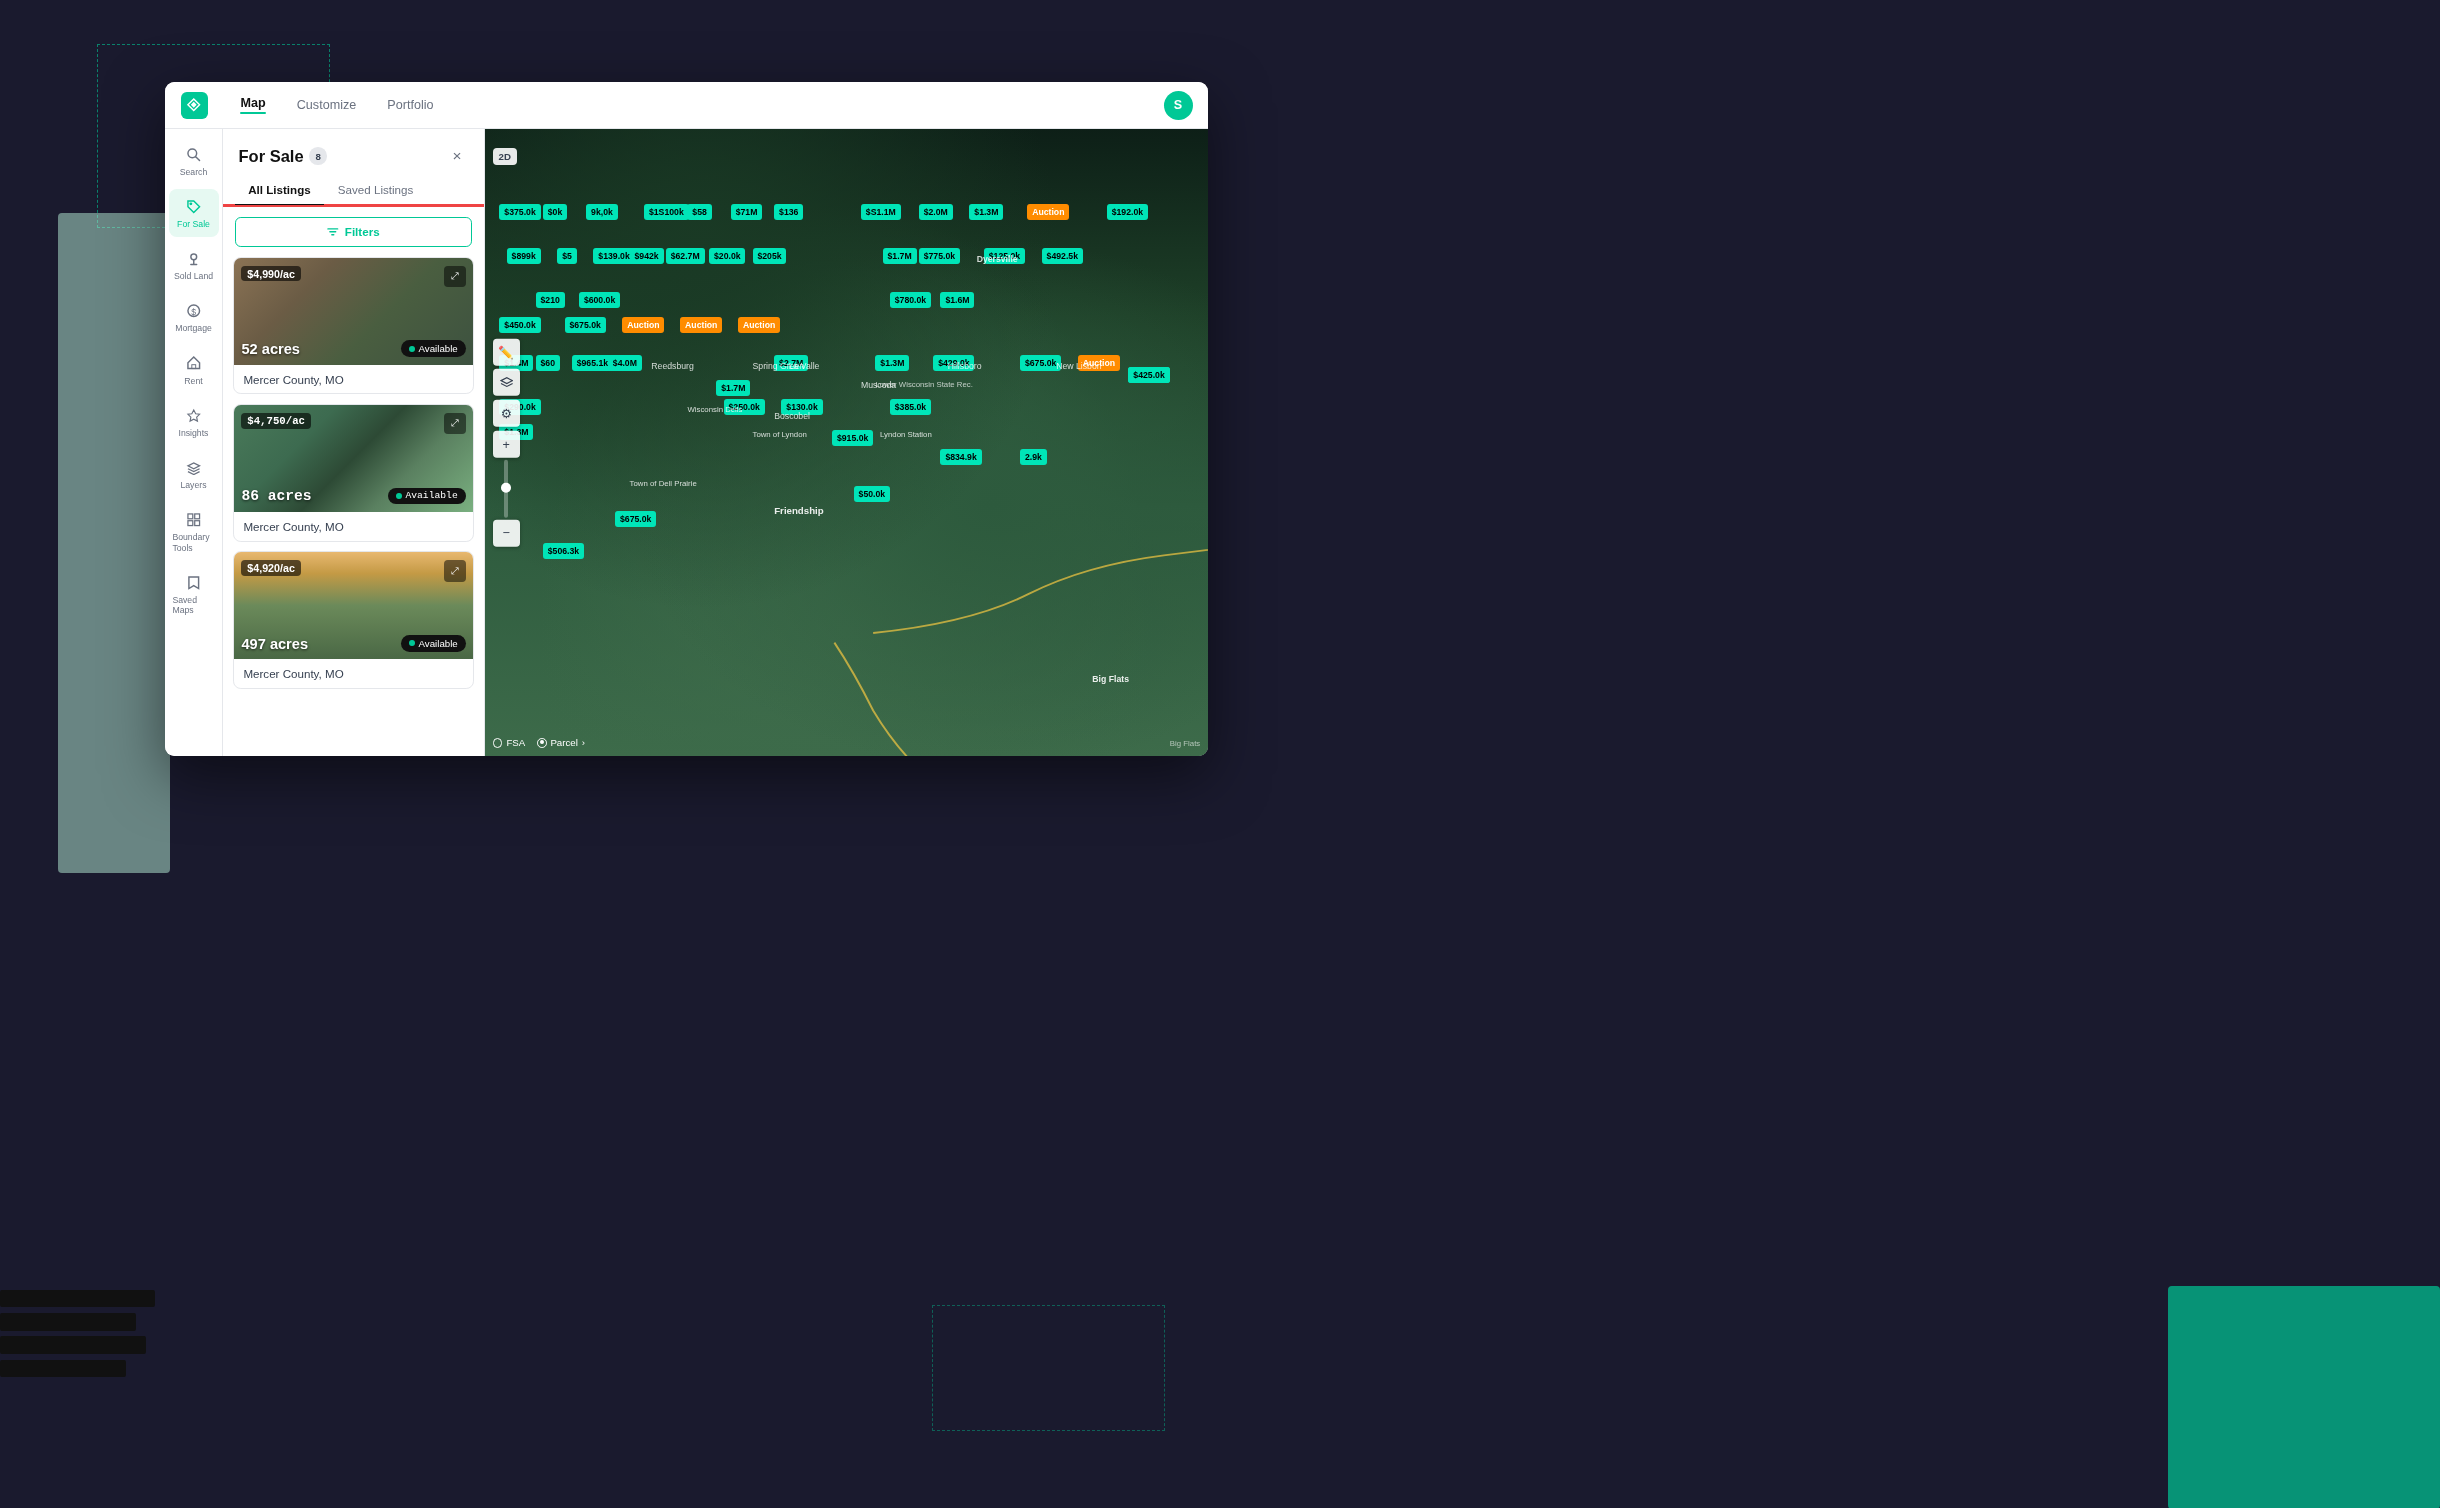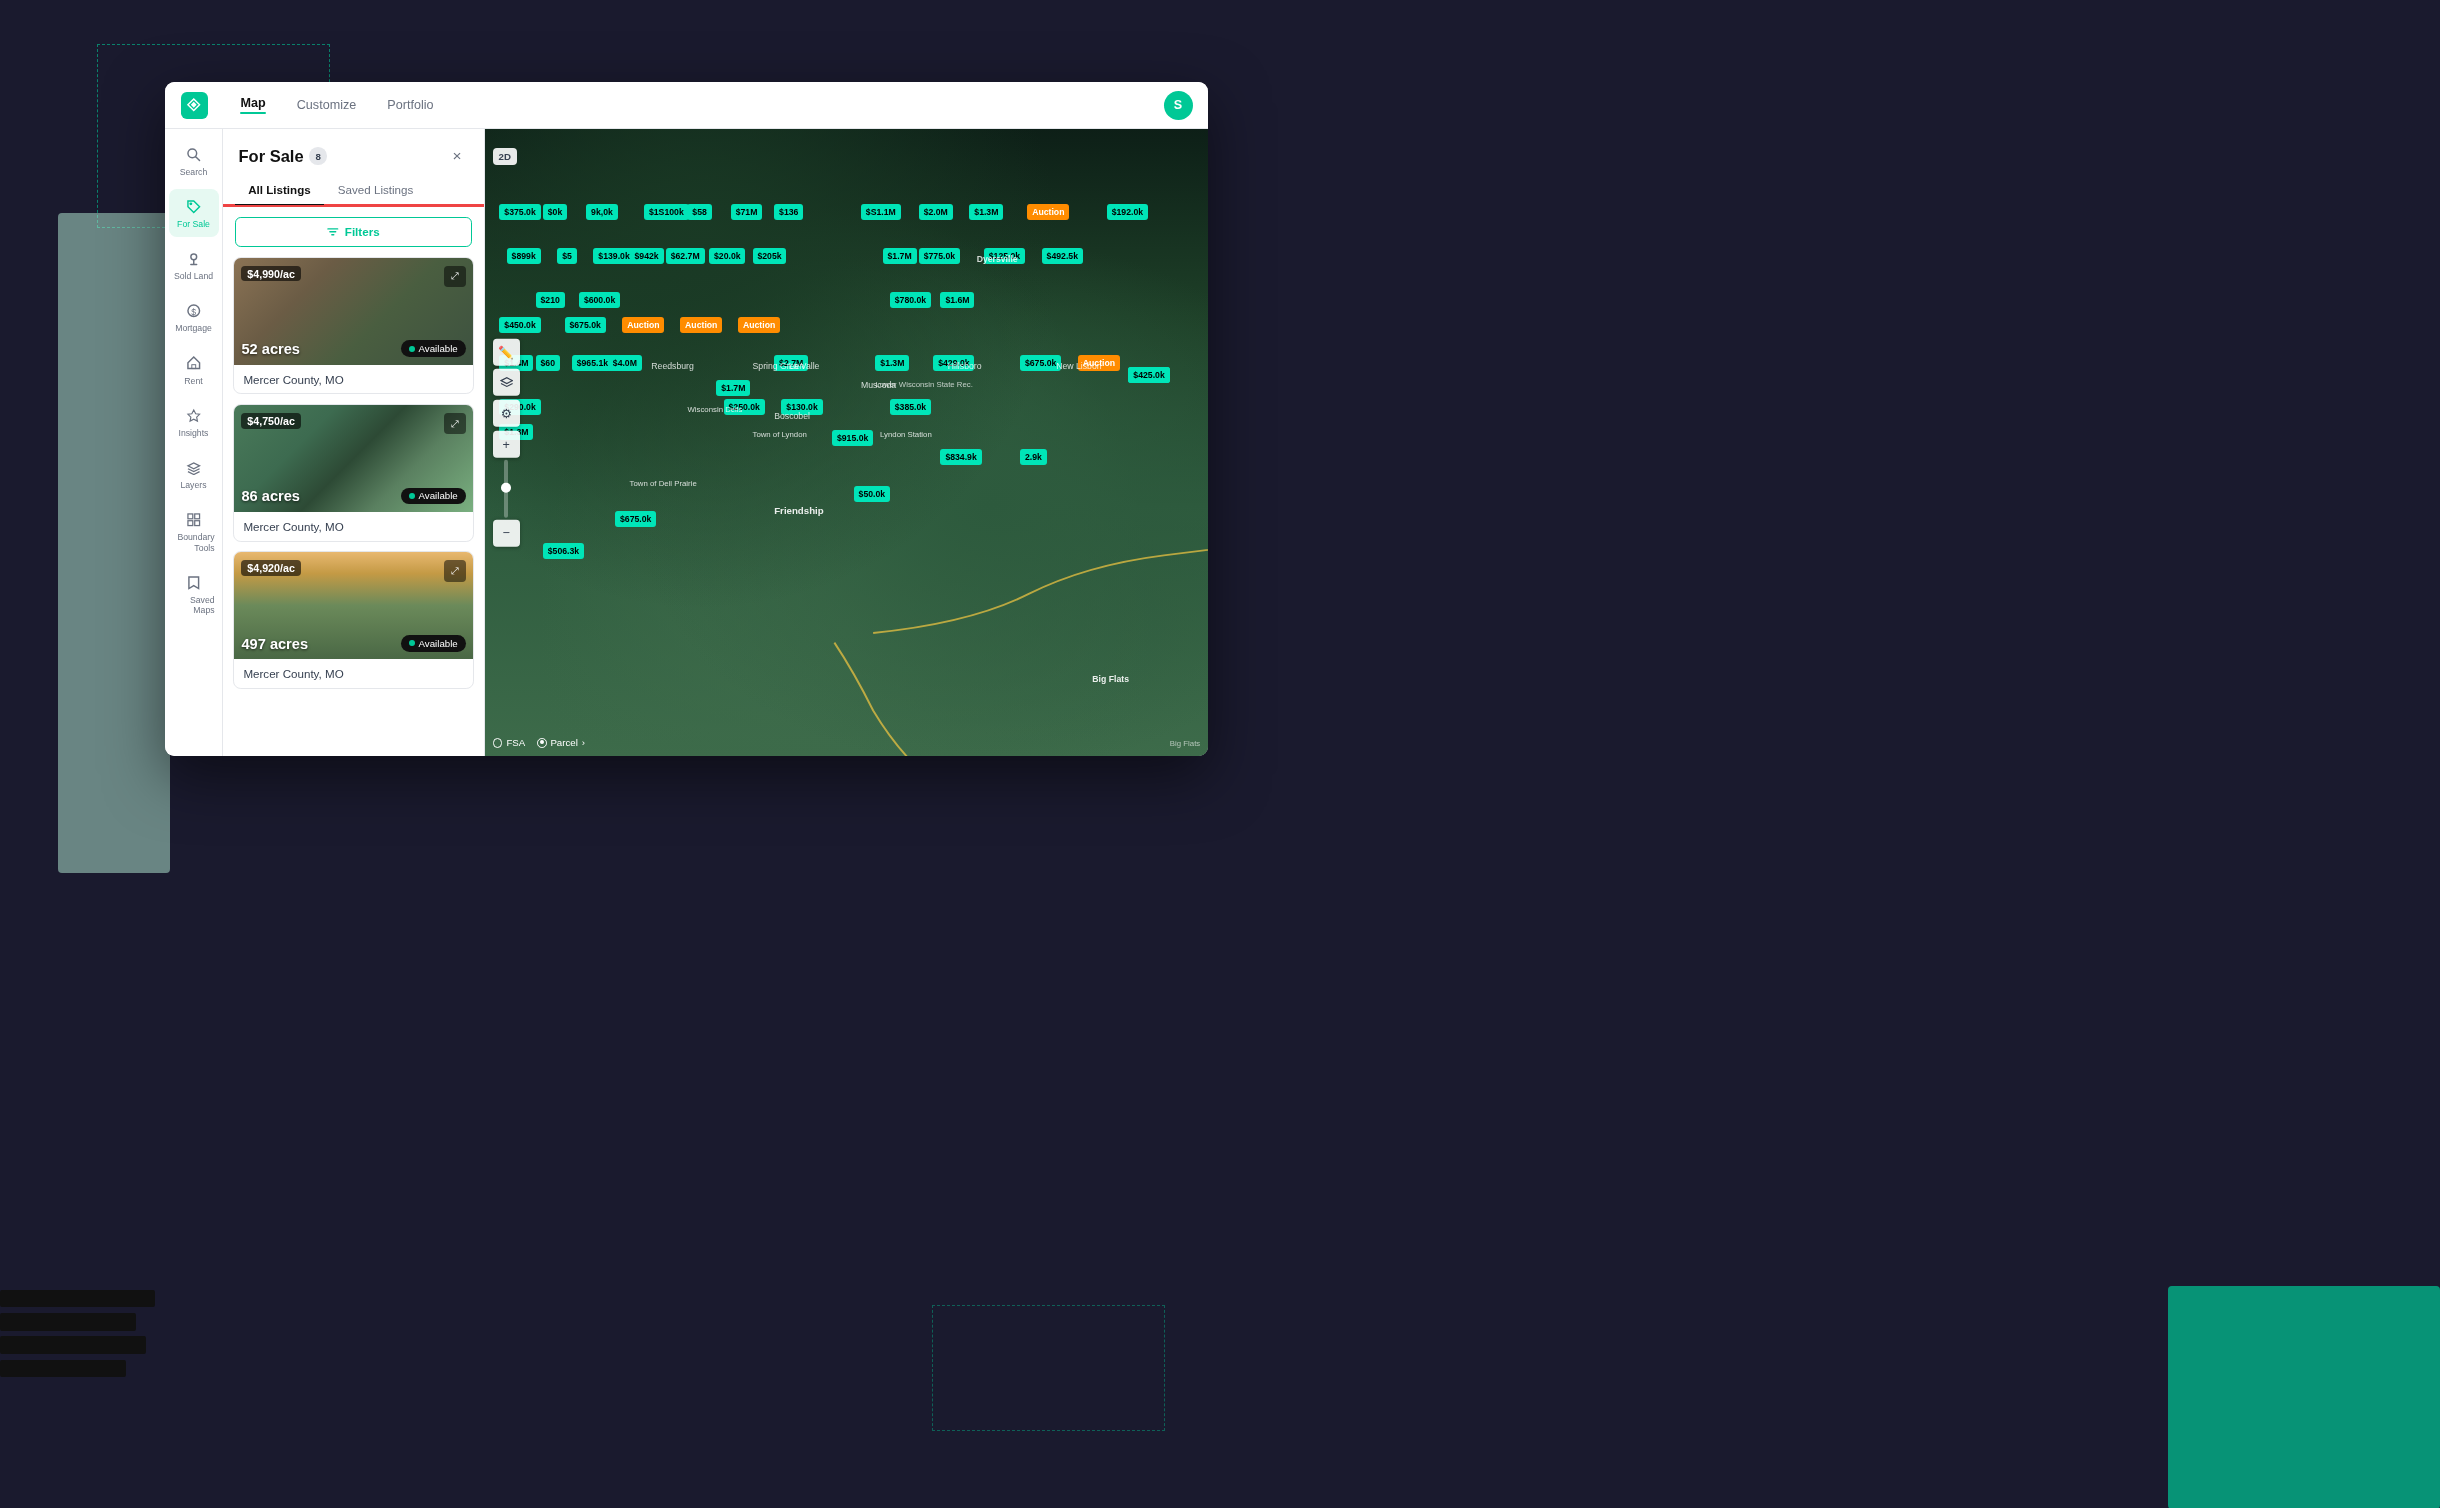--- a/index.html
+++ b/index.html
@@ -168,21 +168,21 @@
       width: 19.4px; height: 19.4px;
       display: flex; align-items: center; justify-content: center;
       color: #6b7280;
     }
     .sidebar-item.active .sidebar-icon {
       color: #00c896;
     }
     .sidebar-label {
       font-size: 8.7px;
       color: #6b7280;
-      text-align: right;
+      text-align: left;
       line-height: 1.2;
       font-weight: 500;
     }
     .sidebar-item.active .sidebar-label {
       color: #00c896;
     }
 
     
     .panel {
       width: 262px;
@@ -467,20 +467,21 @@
       color: rgba(255,255,255,0.6);
       font-size: 7.8px;
     }
 
     
     .img-aerial-1 {
       background: linear-gradient(135deg, #8B7355 0%, #6B5C45 30%, #4a5e40 60%, #3d5240 100%);
     }
     .img-aerial-2 {
       background: linear-gradient(135deg, #4a7a5a 0%, #3d6b50 30%, #2d4a35 50%, #5a8060 70%, #7ab080 100%);
+      font-family: Liberation Mono, monospace;
     }
     .img-aerial-3 {
       background: linear-gradient(180deg, #e8b870 0%, #c49a45 20%, #6b8a5a 50%, #4a6845 100%);
     }
 
     
     .prices-overlay {
       position: absolute;
       inset: 0;
       pointer-events: none;

